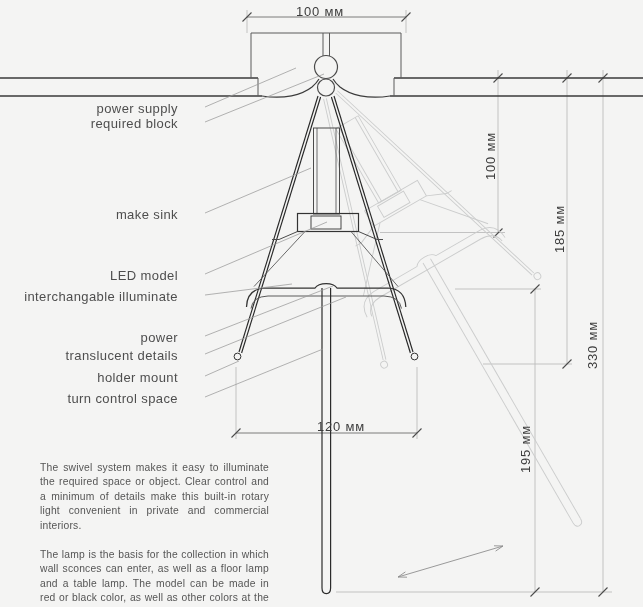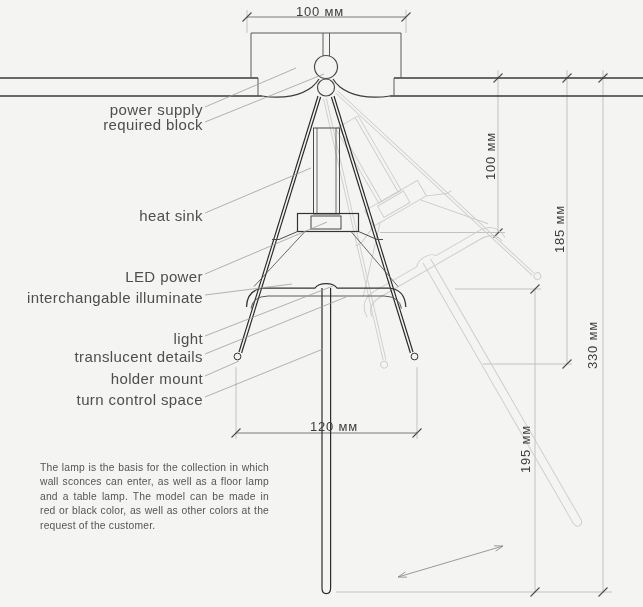--- a/index.html
+++ b/index.html
@@ -9,23 +9,23 @@
     background:#f4f4f3;
     overflow:hidden;
     font-family:"Liberation Sans", sans-serif;
   }
   #drawing{position:absolute;left:0;top:0;}
   
   .lamp-ghost *{stroke:#cbcccc !important; stroke-width:0.9 !important;}
   
   .plabel{
     position:absolute;
-    right:440px;
+    right:465px;
     white-space:nowrap;
-    font-size:15px;
+    font-size:13px;
     letter-spacing:0.4px;
     color:#4e4e4e;
   }
   
   .dim{
     position:absolute;
     white-space:nowrap;
     font-size:13px;
     letter-spacing:0.8px;
     color:#3d3d3d;
@@ -204,32 +204,33 @@
 
     <g stroke="#8f8f8f" stroke-width="0.9">
       <path d="M398,577 L503,546"></path>
       <path d="M407,577.2 L398,577 L405.4,571.9"></path>
       <path d="M494,545.8 L503,546 L495.6,551.1"></path>
     </g>
   </svg>
 
   <div class="plabel" style="top:101px">power supply</div>
   <div class="plabel" style="top:116px">required block</div>
-  <div class="plabel" style="top:207px">heat sink</div>
-  <div class="plabel" style="top:268px">LED power</div>
+  <div class="plabel" style="top:207px">make sink</div>
+  <div class="plabel" style="top:268px">LED model</div>
   <div class="plabel" style="top:289px">interchangable illuminate</div>
-  <div class="plabel" style="top:330px">light</div>
+  <div class="plabel" style="top:330px">power</div>
   <div class="plabel" style="top:348px">translucent details</div>
   <div class="plabel" style="top:370px">holder mount</div>
   <div class="plabel" style="top:391px">turn control space</div>
 
   <div class="dim" style="left:320px;top:11px">100 мм</div>
   <div class="dim vert" style="left:490px;top:156px">100 мм</div>
   <div class="dim vert" style="left:559px;top:229px">185 мм</div>
   <div class="dim vert" style="left:592px;top:345px">330 мм</div>
   <div class="dim vert" style="left:525px;top:449px">195 мм</div>
-  <div class="dim" style="left:334px;top:426px">120 мм</div>
+  <div class="dim" style="left:341px;top:426px">120 мм</div>
 
   <div id="description">
+    <p>The swivel system makes it easy to illuminate the required space or object. Clear control and a minimum of details make this built-in rotary light convenient in private and commercial interiors.</p>
     <p>The lamp is the basis for the collection in which wall sconces can enter, as well as a floor lamp and a table lamp. The model can be made in red or black color, as well as other colors at the request of the customer.</p>
   </div>
 
 </div>
 
 </body></html>

